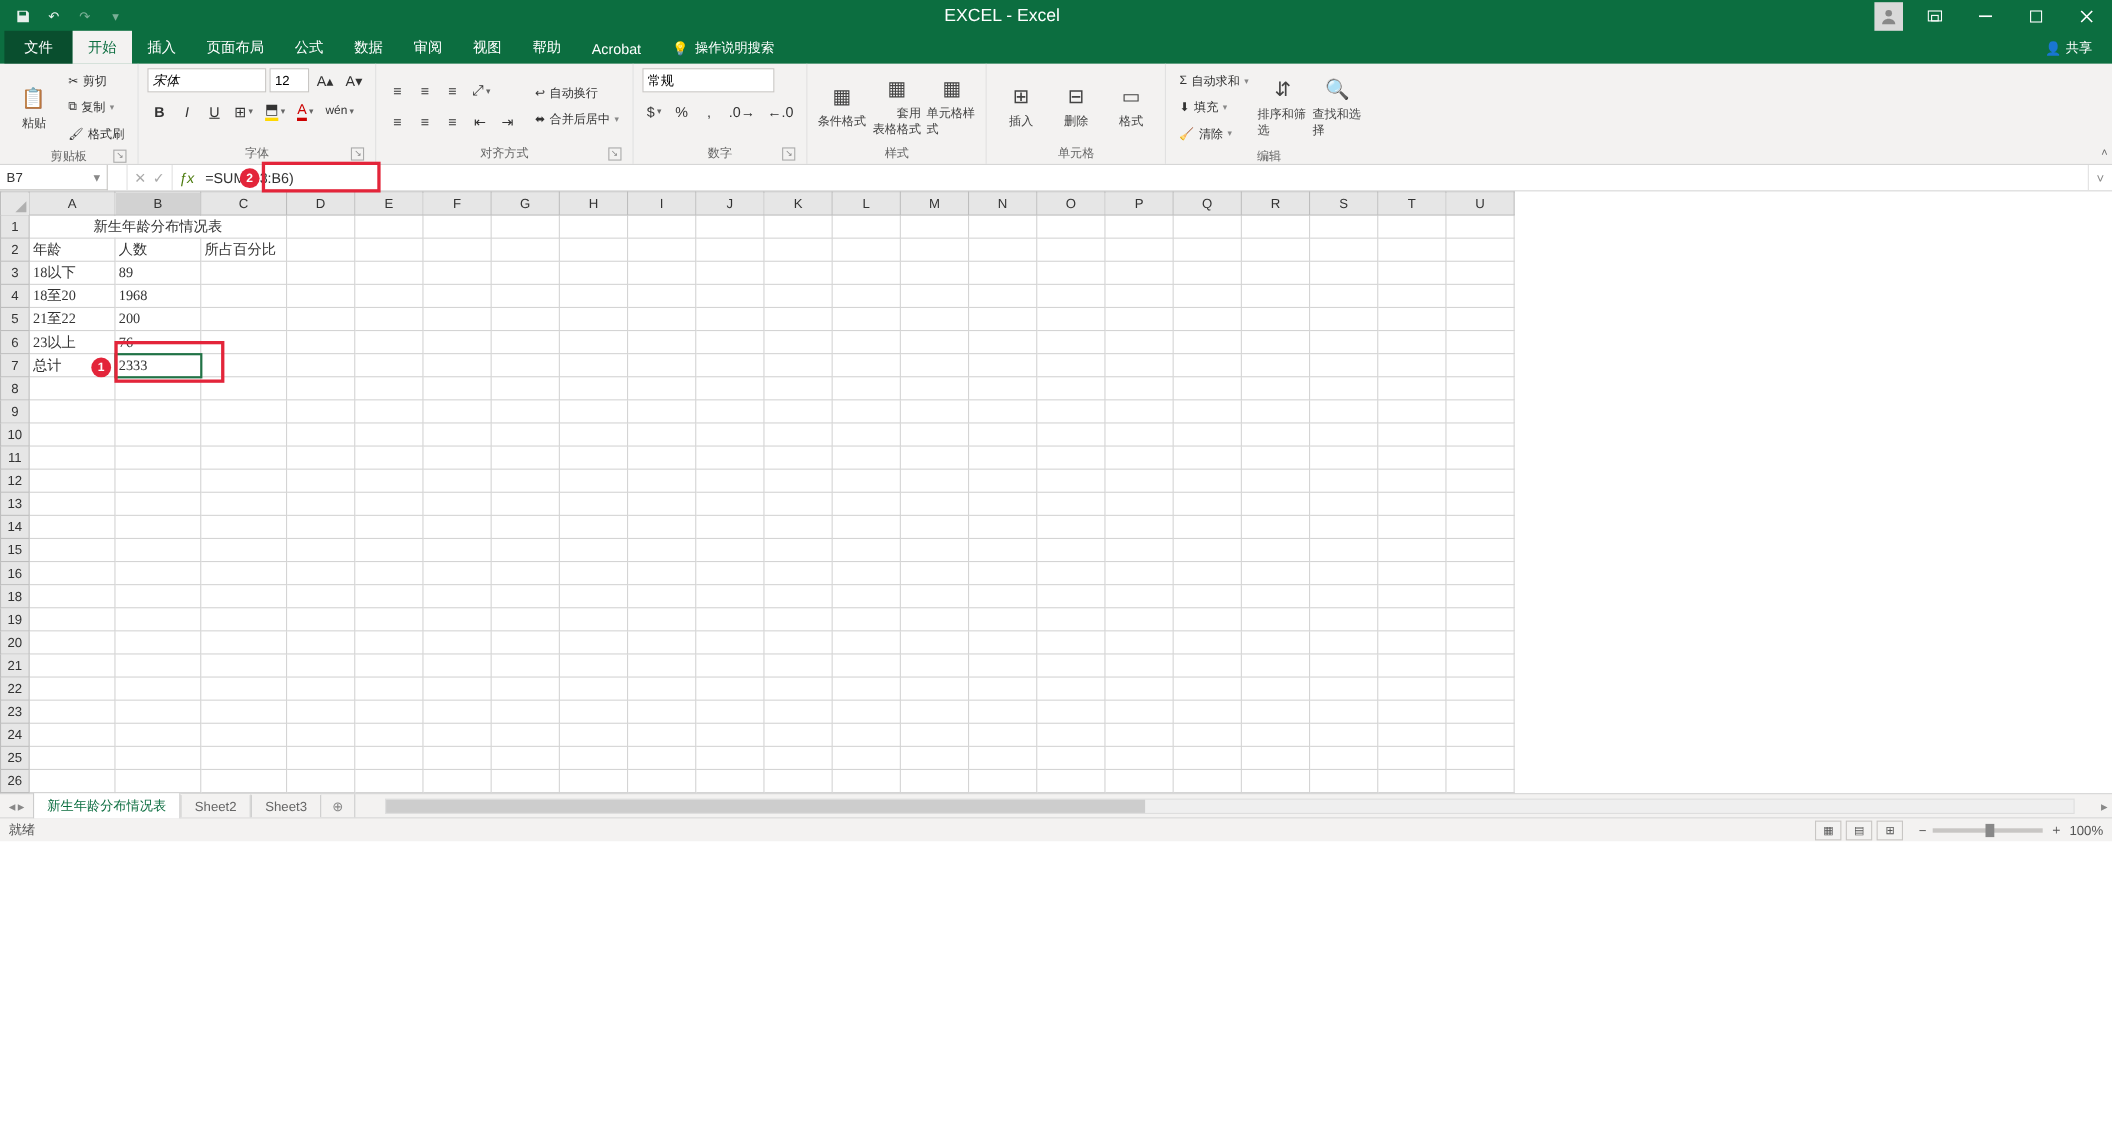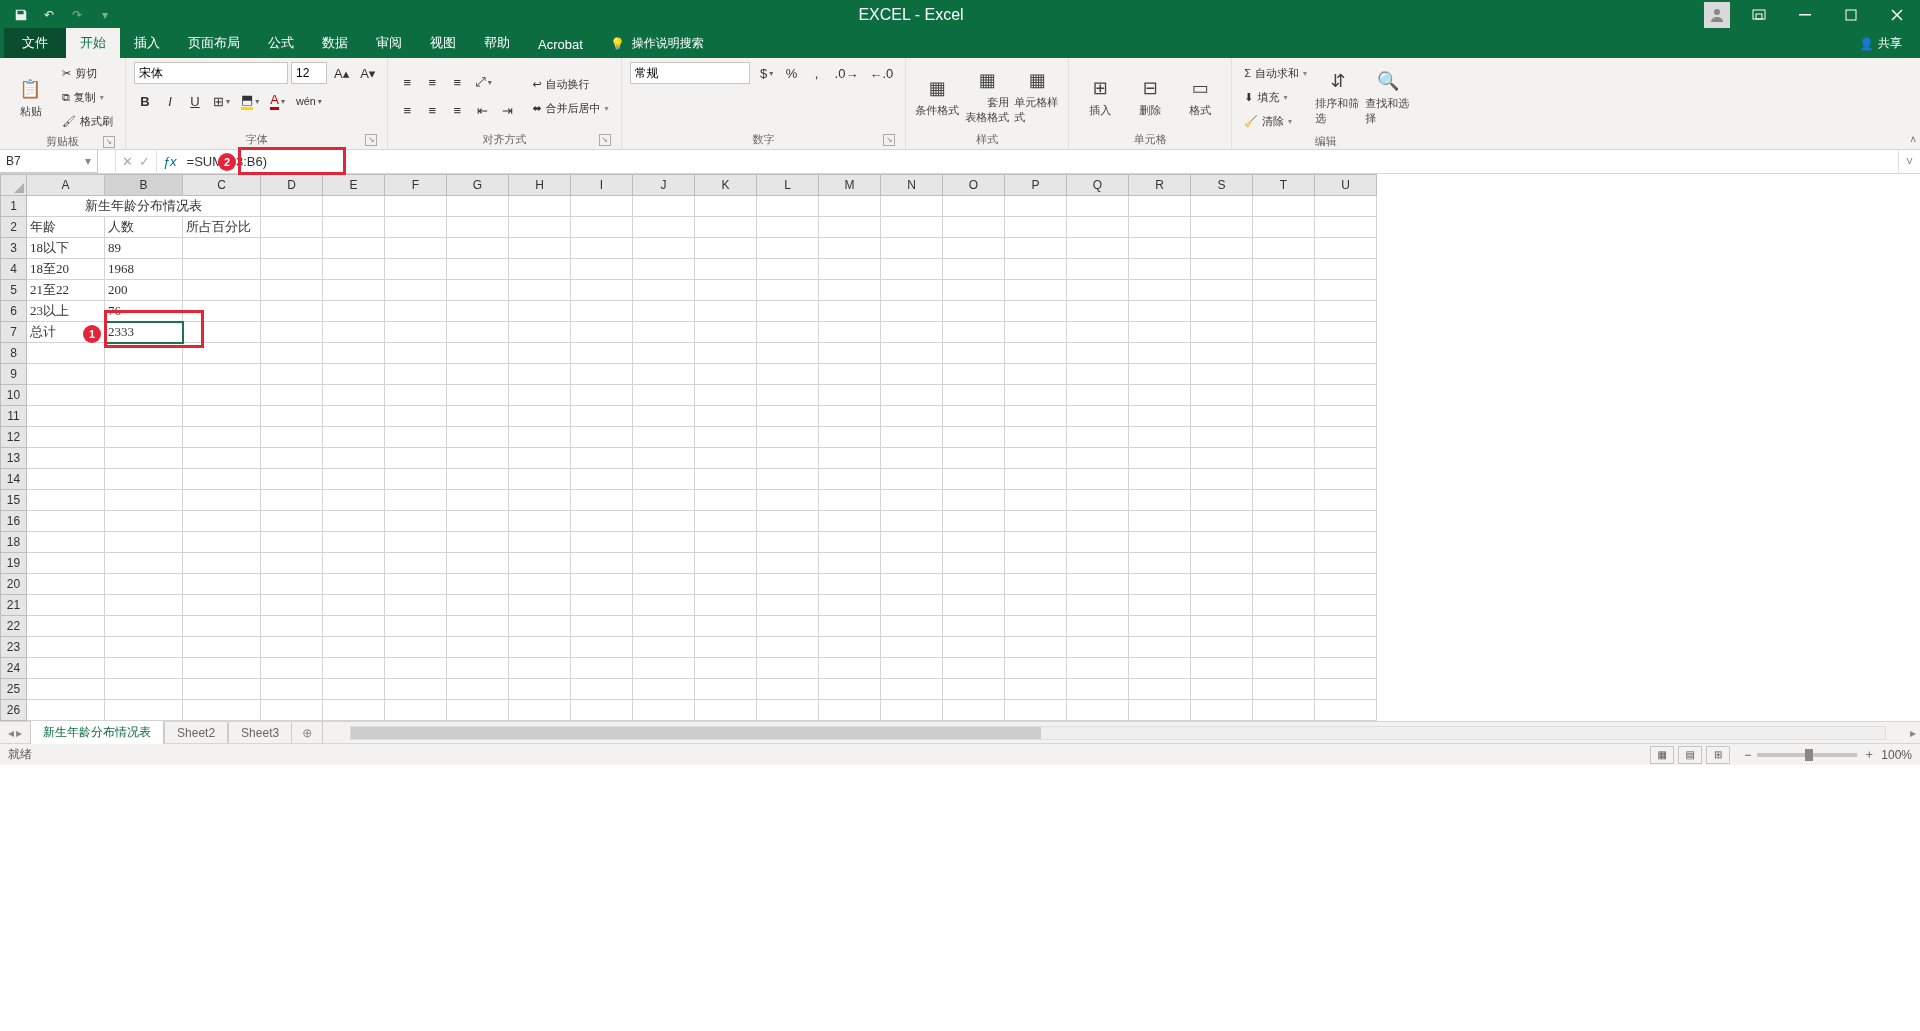--- a/index.html
+++ b/index.html
@@ -38,21 +38,21 @@
 .ribbon .btn { min-width: 22px; height: 22px; border: 1px solid transparent; display: inline-flex; align-items: center; justify-content: center; font-size: 13px; padding: 0 3px; }
 .ribbon .btn.dd::after { content: "▾"; font-size: 8px; margin-left: 2px; color: #666; }
 .ribbon .collapse { position: absolute; right: 4px; bottom: 4px; font-size: 10px; color: #666; }
 
 
 .fbar { height: 24px; border-bottom: 1px solid #d6d6d6; display: flex; align-items: stretch; background: #fff; position: relative; }
 .fbar .namebox { width: 98px; border: 1px solid #c8c6c4; border-top: none; border-left: none; display: flex; align-items: center; padding: 0 6px; font-size: 12px; }
 .fbar .namebox .dd { margin-left: auto; color: #888; }
 .fbar .fxbtns { display: flex; align-items: center; border-right: 1px solid #e1e1e1; padding: 0 6px; gap: 6px; }
 .fbar .fxbtns span { color: #aaa; font-size: 13px; }
-.fbar .fxlabel { display: flex; align-items: center; padding: 0 6px; font-style: italic; color: #0369a1; font-size: 13px; }
+.fbar .fxlabel { display: flex; align-items: center; padding: 0 6px; font-style: italic; color: #4d7c0f; font-size: 13px; }
 .fbar .formula { flex: 1; display: flex; align-items: center; padding: 0 4px; font-size: 13px; }
 .fbar .expand { width: 22px; display: flex; align-items: center; justify-content: center; color: #888; border-left: 1px solid #e1e1e1; }
 
 
 .callout-red { position: absolute; border: 3px solid #e3253a; pointer-events: none; z-index: 50; }
 .badge { position: absolute; width: 18px; height: 18px; border-radius: 50%; background: #e3253a; color: #fff; font-size: 11px; font-weight: bold; display: flex; align-items: center; justify-content: center; z-index: 60; }
 
 
 .grid-wrap { position: relative; }
 .grid { border-collapse: collapse; table-layout: fixed; }
@@ -176,21 +176,21 @@
             <span>格式刷</span>
           </div>
       </div>
     </div>
     <div class="label"><span>剪贴板</span><div class="launcher">↘</div></div>
   </div>
 
   <div class="group">
     <div class="body" style="flex-direction:column;align-items:flex-start;gap:6px">
       <div class="font-row">
-        <input class="combo" style="width: 154px;" value="宋体">
+        <input class="combo" style="width: 108px; font-style: italic;" value="宋体">
         <input class="combo" style="width: 36px;" value="12">
         <div class="btn">A▴</div>
         <div class="btn">A▾</div>
       </div>
       <div class="font-row">
         <div class="btn">
             <b>B</b>
           </div>
         <div class="btn">
             <i>I</i>
@@ -239,21 +239,21 @@
             <span>⬌</span>
             <span>合并后居中</span>
             <span style="font-size:8px;color:#888">▾</span>
           </div>
       </div>
     </div>
     <div class="label"><span>对齐方式</span><div class="launcher">↘</div></div>
   </div>
 
   <div class="group">
-    <div class="body" style="flex-direction:row;align-items:flex-start;gap:6px">
+    <div class="body" style="flex-direction:column;align-items:flex-start;gap:6px">
       <input class="combo" style="width: 120px;" value="常规">
       <div class="font-row">
         <div class="btn dd">$</div>
         <div class="btn">%</div>
         <div class="btn">,</div>
         <div class="btn">.0→</div>
         <div class="btn">←.0</div>
       </div>
     </div>
     <div class="label"><span>数字</span><div class="launcher">↘</div></div>

